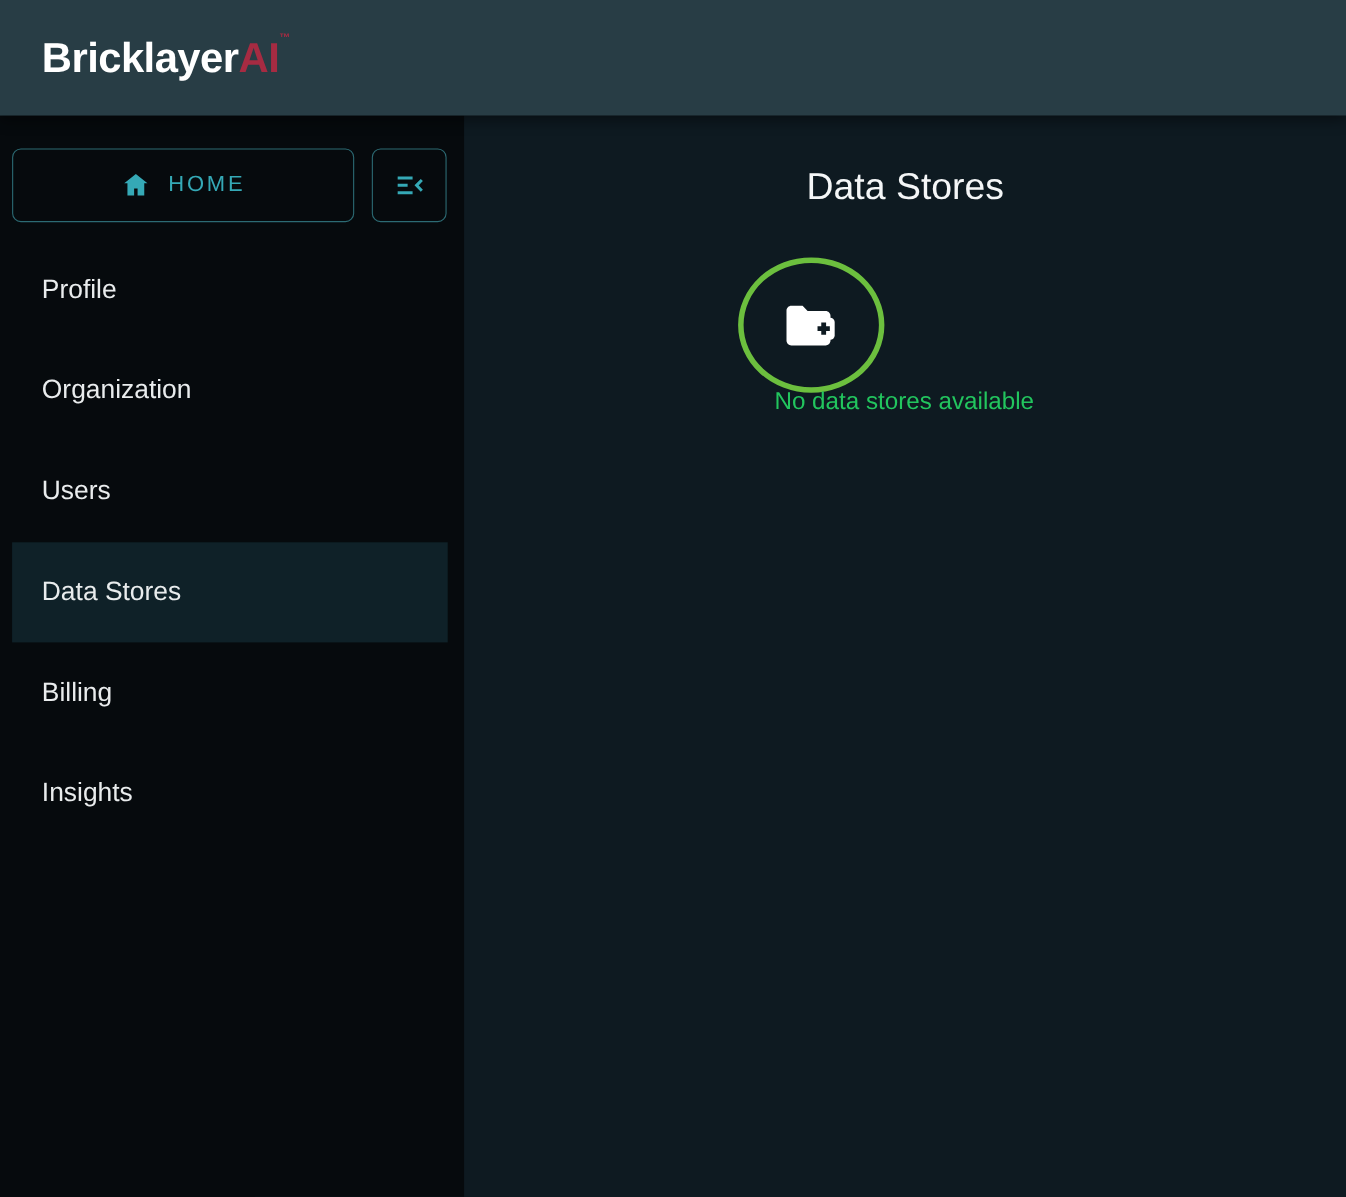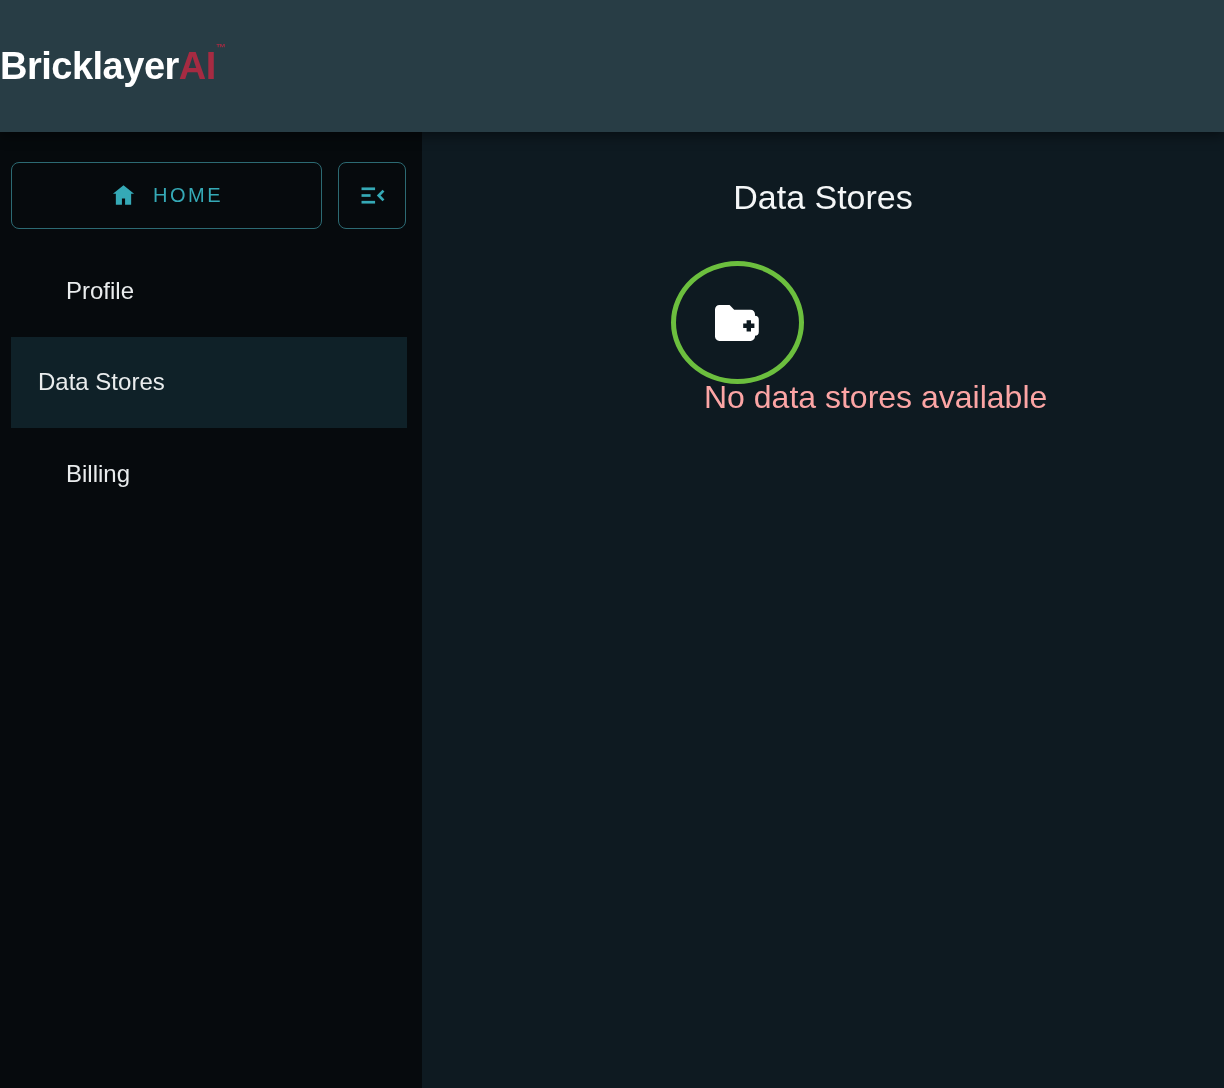--- a/index.html
+++ b/index.html
@@ -2,23 +2,24 @@
 <html style="--header-bg: #283d45; --sidebar-bg: #060a0d; --main-bg: #0e1a21; --active-item-bg: #0f2128; --accent-teal: #35a9b6; --teal-border: #2c6a73; --accent-green: #6cbf3e; --brand-red: #a62b42;"><head>
 <meta charset="utf-8">
 <style>
   * { margin:0; padding:0; box-sizing:border-box; }
   html,body { width:1224px; height:1088px; overflow:hidden; }
   body {
     font-family:"Liberation Sans", sans-serif;
     background: var(--main-bg, #0e1a21);
   }
   .header {
-    height:132px;
+    height:105px;
     background: var(--header-bg, #283d45);
     display:flex; align-items:center;
+    padding-left:38px;
     position:relative; z-index:2;
     box-shadow: 0 4px 12px rgba(0,0,0,0.45);
   }
   .logo { font-size:38px; font-weight:bold; color:#ffffff; letter-spacing:-0.5px; line-height:1; }
   .logo .ai { color: var(--brand-red, #a62b42); }
   .logo .tm { font-size:10px; color: var(--brand-red, #a62b42); vertical-align: top; position:relative; top:-4px; font-weight:bold; }
 
   .app-body { display:flex; height:984px; }
 
   .sidebar {
@@ -51,21 +52,20 @@
     cursor:pointer;
   }
   .nav { margin-top:16px; }
   .nav-item {
     height:91.5px;
     display:flex; align-items:center;
     padding-left:38px;
     color:#e9eced;
     font-size:24px;
     cursor:pointer;
-    margin-left:28px;
   }
   .nav-item.active {
     background: var(--active-item-bg, #0f2128);
     margin-left:11px; margin-right:15px;
     padding-left:27px;
   }
 
   .main { flex:1; position:relative; background: var(--main-bg, #0e1a21); }
   .page-title {
     position:absolute; top:46px; left:0; width:100%;
@@ -77,22 +77,22 @@
     position:absolute; left:249px; top:129px;
     width:133px; height:123px;
     border:5px solid var(--accent-green, #6cbf3e);
     border-radius:50%;
     display:flex; align-items:center; justify-content:center;
     cursor:pointer;
     background:transparent;
   }
   .empty-message {
     position:absolute; left:282px; top:247px;
-    font-size:32px;
-    color:#fca5a5;
+    font-size:22px;
+    color:#22c55e;
     white-space:nowrap;
   }
 </style>
 </head>
 <body>
 
 <div class="header">
   <div class="logo">
     <span>Bricklayer</span><span class="ai">AI</span><span class="tm">™</span>
   </div>
@@ -118,25 +118,34 @@
             <path d="M3.5 17.2 H14"></path>
             <path d="M20.5 8.2 L16.8 12 L20.5 15.8"></path>
           </svg>
         </span>
       </button>
     </div>
     <nav class="nav">
         <div class="nav-item">
           <span>Profile</span>
         </div>
+        <div class="nav-item">
+          <span>Organization</span>
+        </div>
+        <div class="nav-item">
+          <span>Users</span>
+        </div>
         <div class="nav-item active">
           <span>Data Stores</span>
         </div>
         <div class="nav-item">
           <span>Billing</span>
+        </div>
+        <div class="nav-item">
+          <span>Insights</span>
         </div>
       </nav>
   </div>
 
   <div class="main">
     <div class="page-title">Data Stores</div>
 
     <button class="empty-circle">
       <span style="display:flex;">
         <svg width="52" height="44" viewBox="0 0 26 22">

